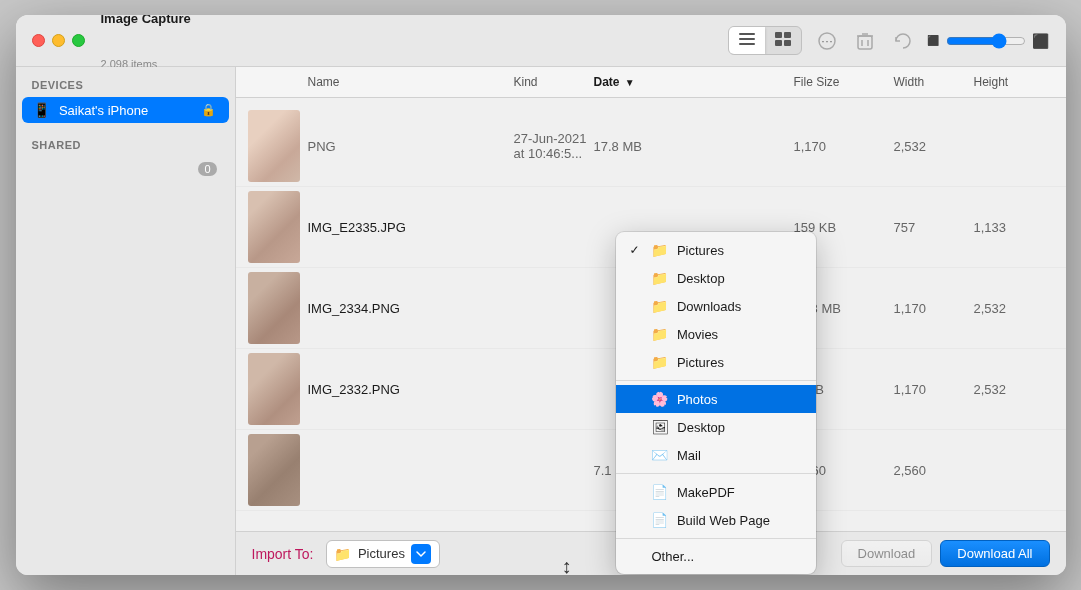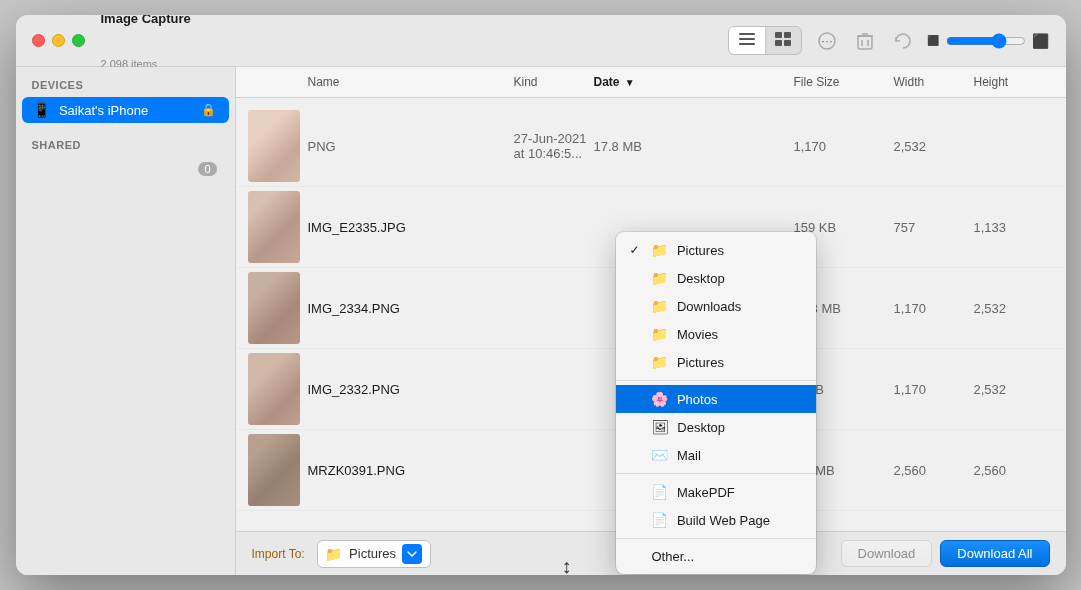--- a/index.html
+++ b/index.html
@@ -207,22 +207,22 @@
       height: 44px;
       background: #e8e8e8;
       border-top: 1px solid #d0d0d0;
       display: flex;
       align-items: center;
       padding: 0 16px;
       gap: 12px;
       flex-shrink: 0;
     }
     .import-label {
-      font-size: 12px;
-      color: #a16207;
+      font-size: 14px;
+      color: #be185d;
       font-weight: 500;
     }
     .import-select-wrapper {
       display: flex;
       align-items: center;
       background: white;
       border: 1px solid #c0c0c0;
       border-radius: 6px;
       padding: 3px 8px;
       gap: 6px;
@@ -446,21 +446,20 @@
           <div class="thumb-placeholder thumb-4"></div>
           <span class="cell-text">IMG_2332.PNG</span>
           <span class="cell-text secondary"></span>
           <span class="cell-text secondary"></span>
           <span class="cell-text secondary">3 MB</span>
           <span class="cell-text secondary">1,170</span>
           <span class="cell-text secondary">2,532</span>
         </div>
         <div class="table-row">
           <div class="thumb-placeholder thumb-5"></div>
-          <span class="cell-text">MRZK0391.PNG</span>
           <span class="cell-text secondary"></span>
           <span class="cell-text secondary"></span>
           <span class="cell-text secondary">7.1 MB</span>
           <span class="cell-text secondary">2,560</span>
           <span class="cell-text secondary">2,560</span>
         </div>
       </div>
 
       <div class="dropdown-menu">
 

